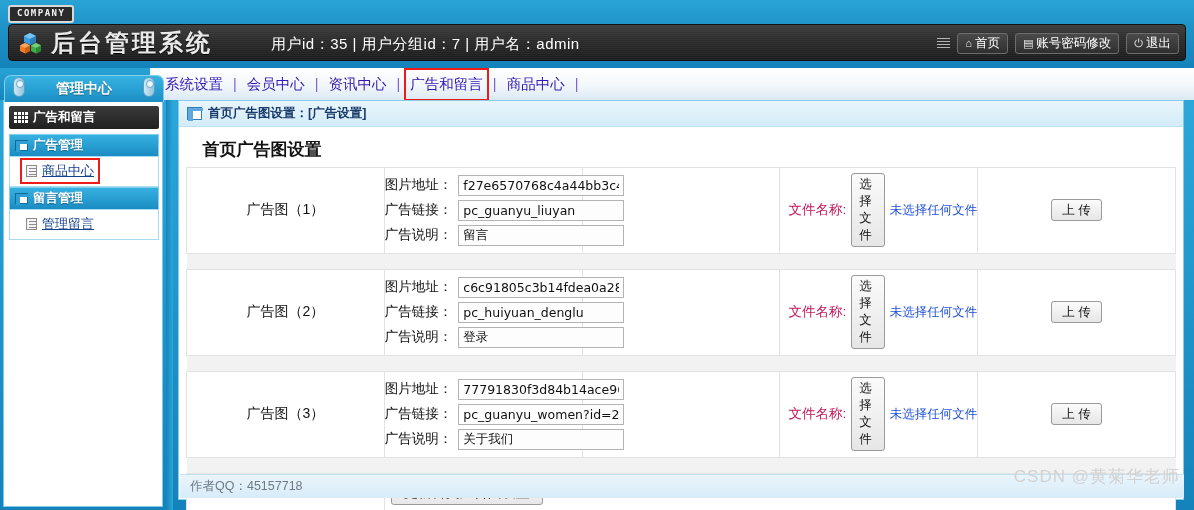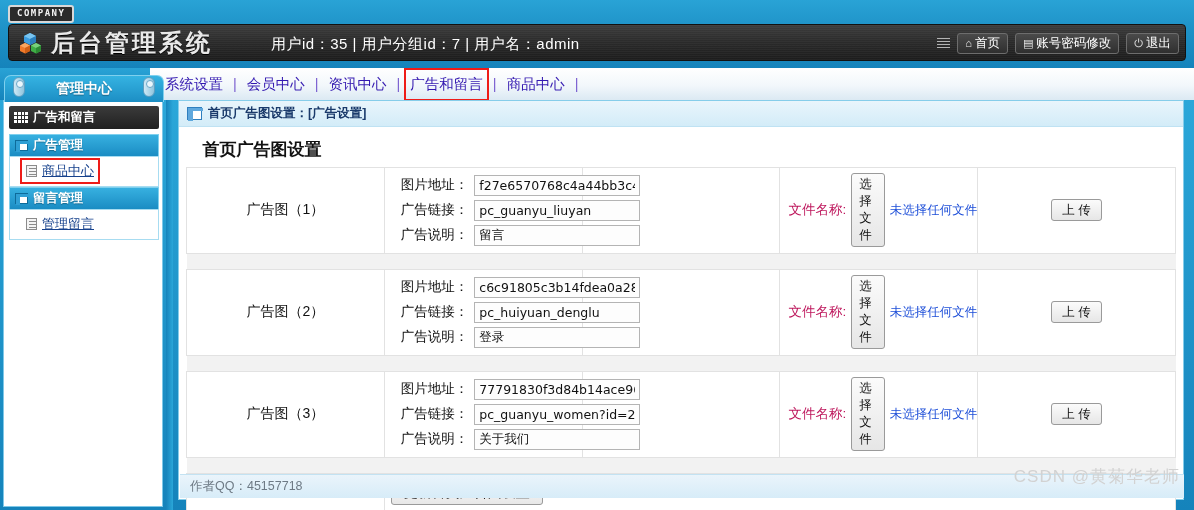--- a/index.html
+++ b/index.html
@@ -183,21 +183,21 @@
   .crumbicon::after { content:''; position:absolute; left:0; top:3px; width:5px; height:10px; background:#5fa8dd; }
 
   .panelbody { position: relative; padding: 6px 7px 0 7px; }
   .formtbl { width: 100%; border-collapse: collapse; table-layout: fixed; }
   .formtbl td { border: 1px solid #e2e2e2; padding: 0; vertical-align: middle; }
   tr.titlerow td { border: none; background: #ffffff; height: 34px; }
   .bigtitle { font-size: 17px; font-weight: bold; color: #111; padding-left: 16px; }
   tr.spacer td { height: 16px; background: #f2f2f2; border-left: none; border-right: none; }
   td.adlabel { text-align: center; font-size: 14px; color: #111; width: 120px; }
   td.fieldcell { padding: 4px 0 4px 0; width: 440px; }
-  .frow { display: flex; align-items: center; height: 23px; margin: 2px 16px; }
+  .frow { display: flex; align-items: center; height: 23px; margin: 2px 0; }
   .frow .flabel { width: 92px; text-align: right; font-size: 13.5px; color: #111; padding-right: 6px; white-space: nowrap; }
   .frow input {
     width: 318px; height: 21px;
     border: 1px solid #b4b4b4; background: #fdfdfd;
     font-family: "DejaVu Sans","Liberation Sans",sans-serif;
     font-size: 12.5px; color: #111; padding: 0 4px; outline: none;
   }
   td.gapcell { width: 88px; }
   td.uploadcell { padding-left: 8px; }
   .uprow { display: flex; align-items: center; gap: 5px; }

